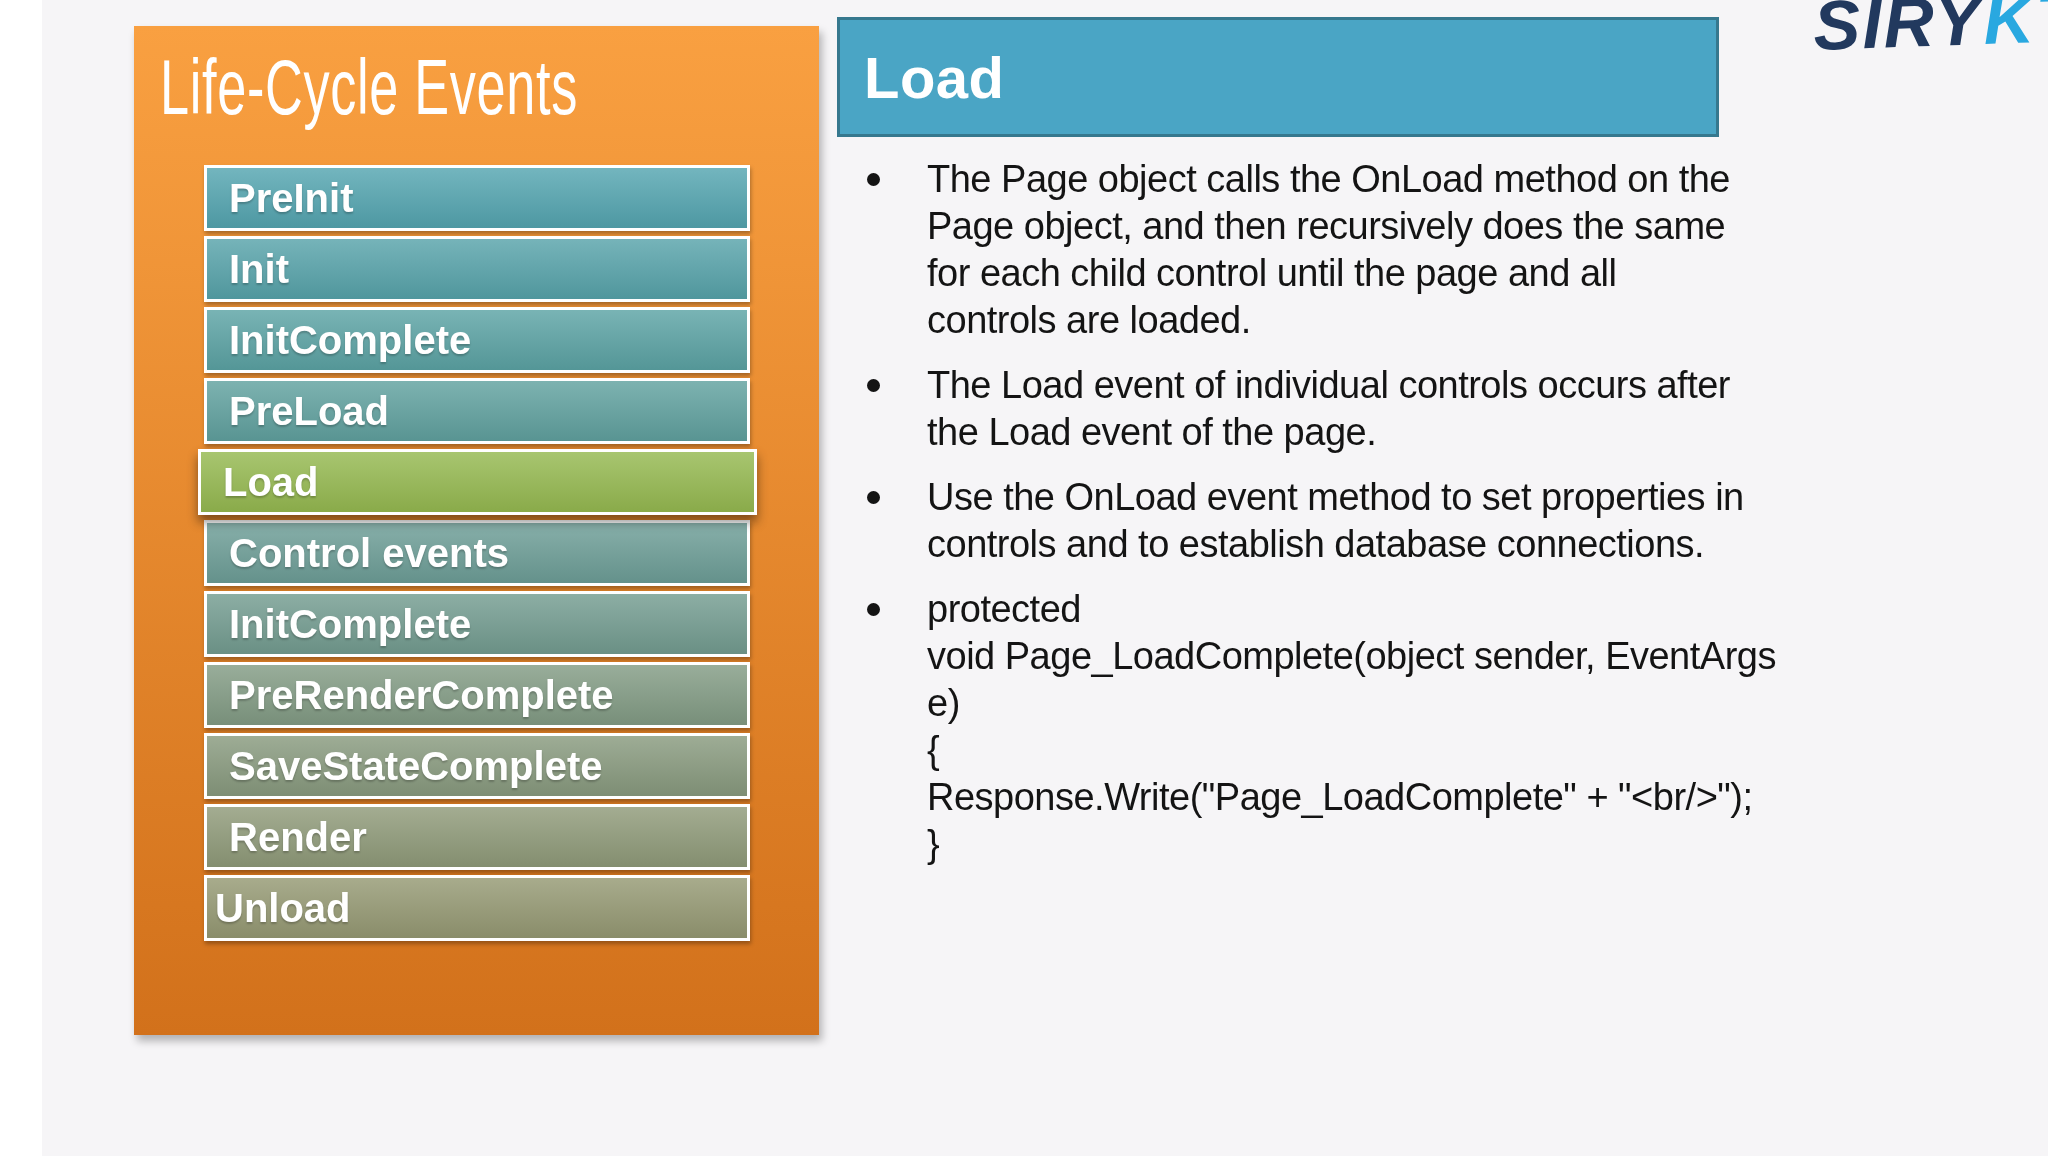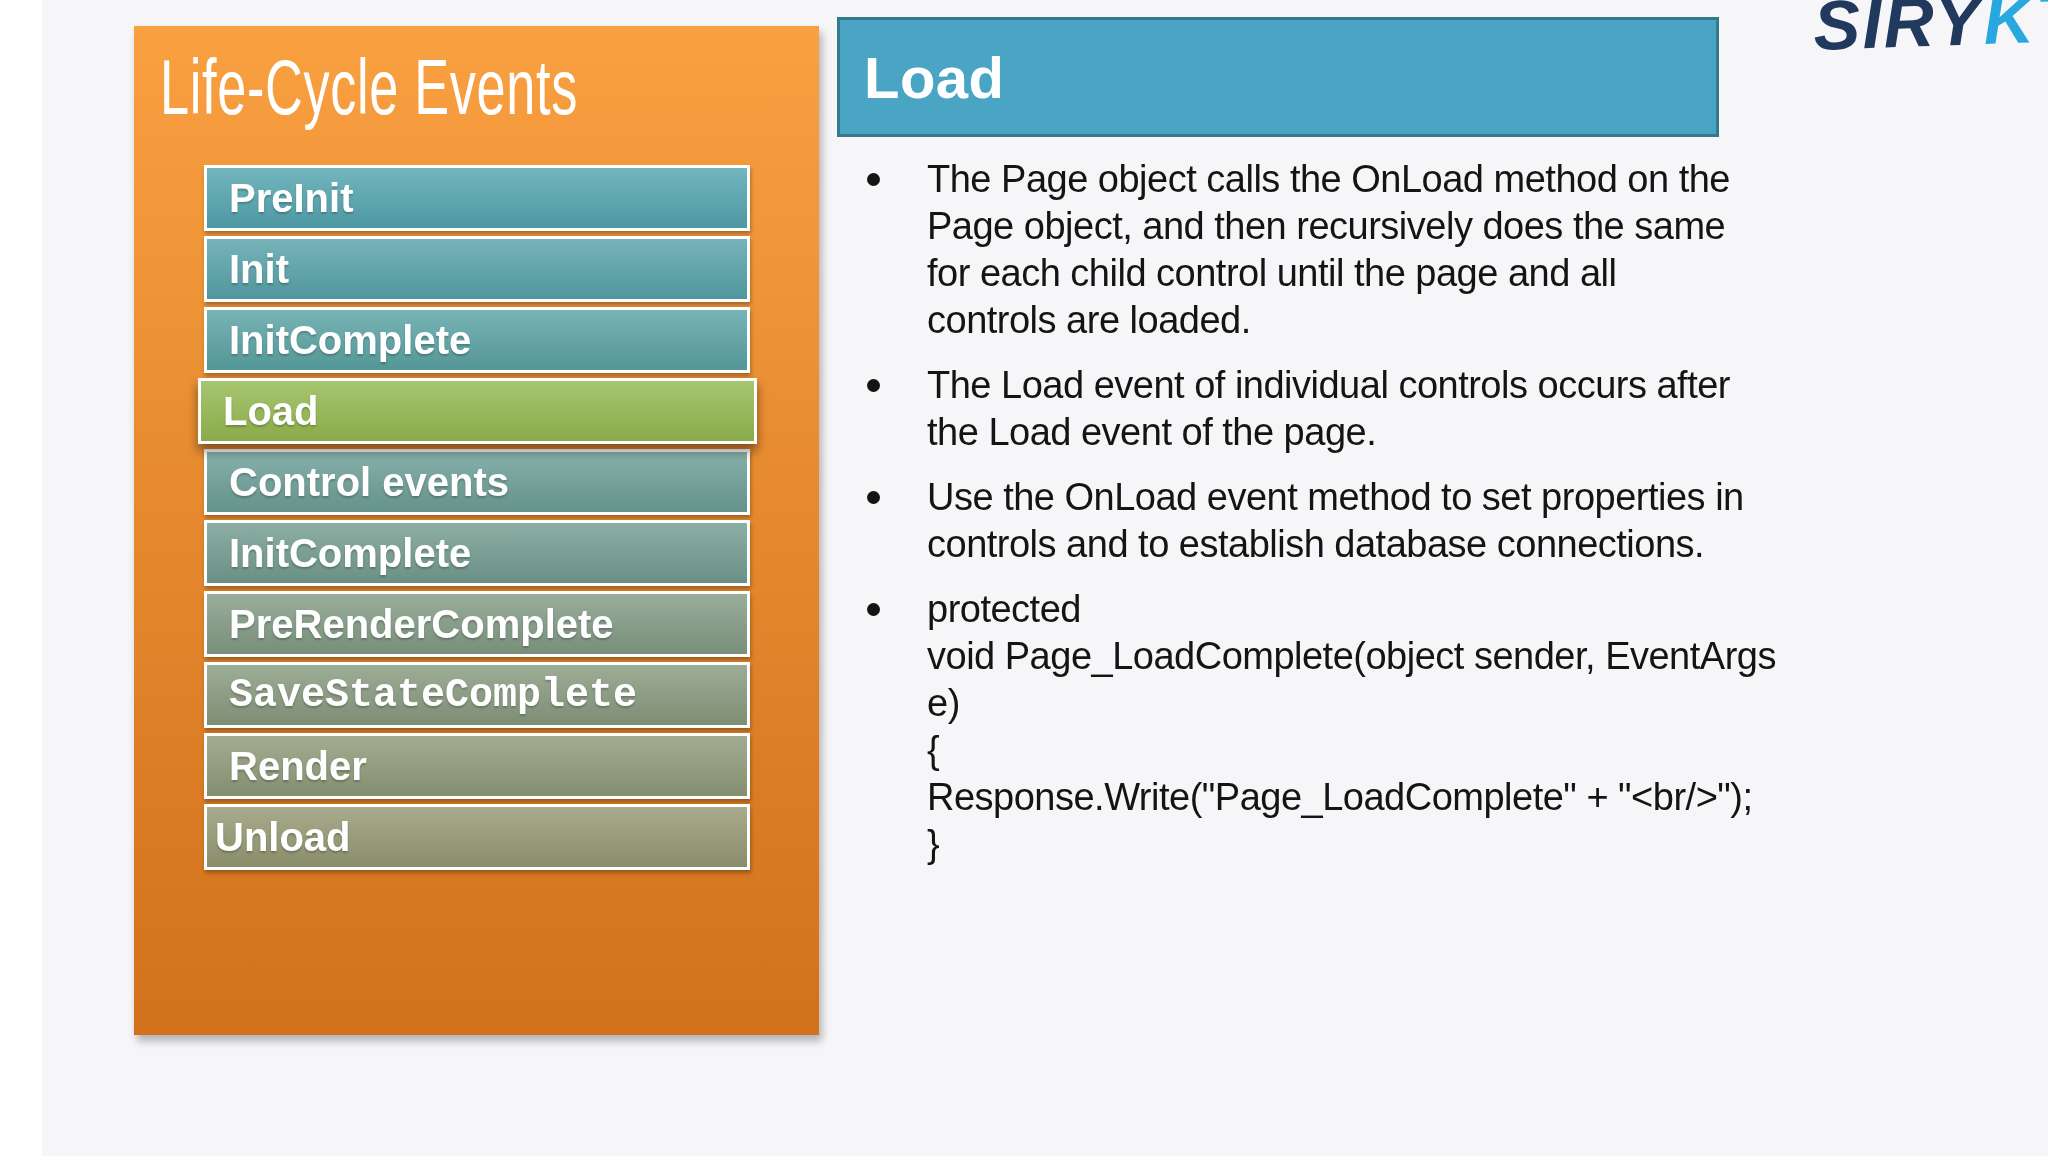--- a/index.html
+++ b/index.html
@@ -95,33 +95,36 @@
     <div class="events">
       <div class="event-item" style="background-color: rgb(84, 165, 176);">
           <span>PreInit</span>
         </div>
       <div class="event-item" style="background-color: rgb(87, 163, 170);">
           <span>Init</span>
         </div>
       <div class="event-item" style="background-color: rgb(91, 163, 164);">
           <span>InitComplete</span>
         </div>
+      <div class="event-item" style="background-color: rgb(96, 161, 159);">
+          <span>PreLoad</span>
+        </div>
       <div class="event-item active" style="background-color: rgb(149, 185, 80);">
           <span>Load</span>
         </div>
       <div class="event-item" style="background-color: rgb(109, 158, 151);">
           <span>Control events</span>
         </div>
       <div class="event-item" style="background-color: rgb(115, 156, 144);">
           <span>InitComplete</span>
         </div>
       <div class="event-item" style="background-color: rgb(130, 155, 132);">
           <span>PreRenderComplete</span>
         </div>
-      <div class="event-item" style="background-color: rgb(136, 154, 126); font-family: Liberation Mono, monospace;">
+      <div class="event-item" style="background-color: rgb(136, 154, 126);">
           <span>SaveStateComplete</span>
         </div>
       <div class="event-item" style="background-color: rgb(143, 154, 121);">
           <span>Render</span>
         </div>
       <div class="event-item" style="background-color: rgb(149, 153, 115); padding-left: 8px;">
           <span>Unload</span>
         </div>
     </div>
   </div>

